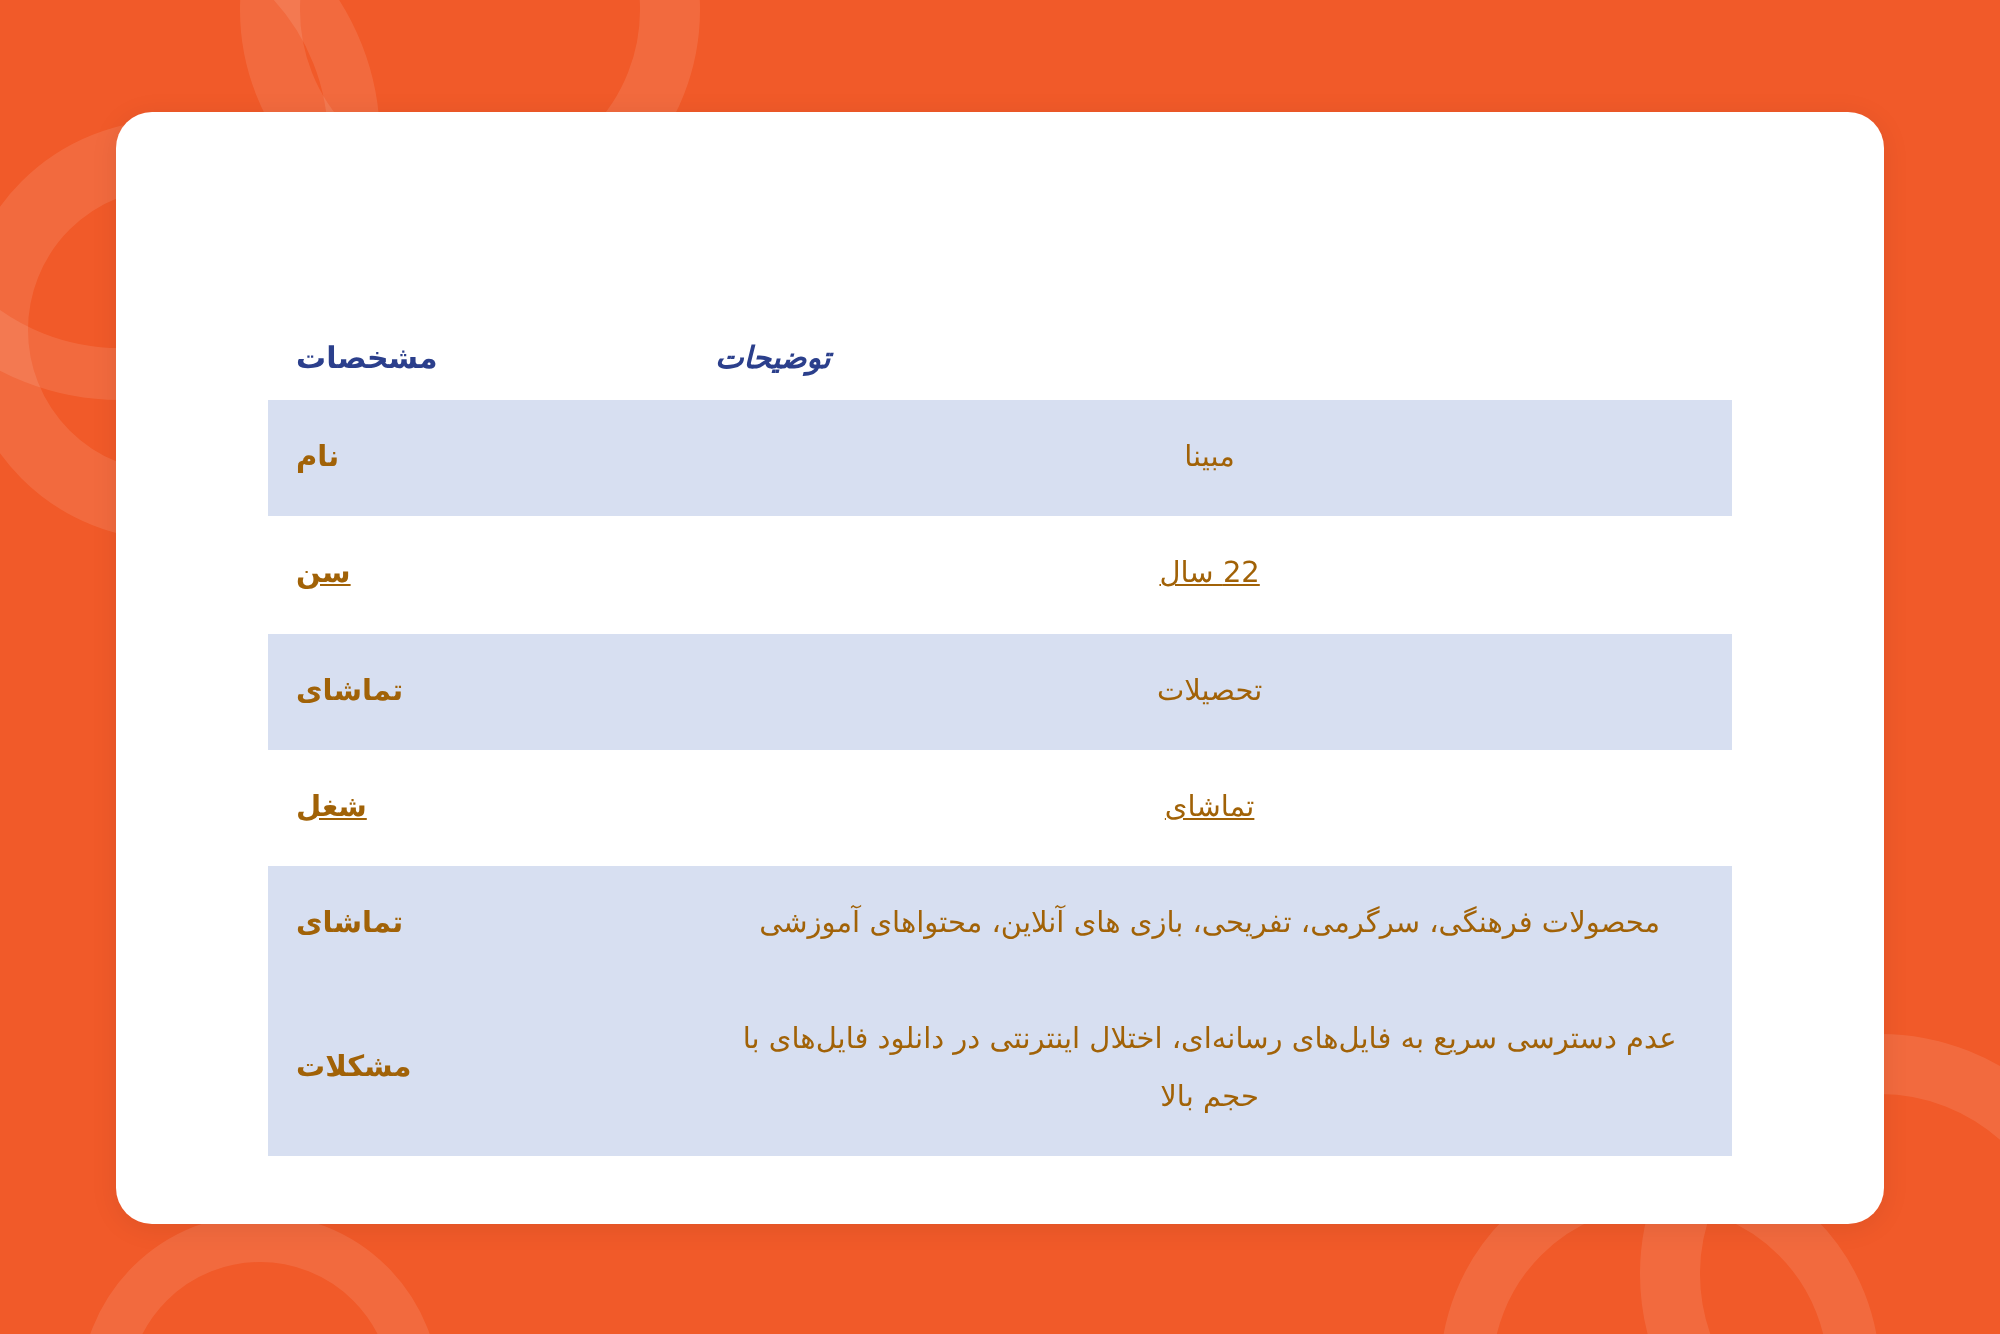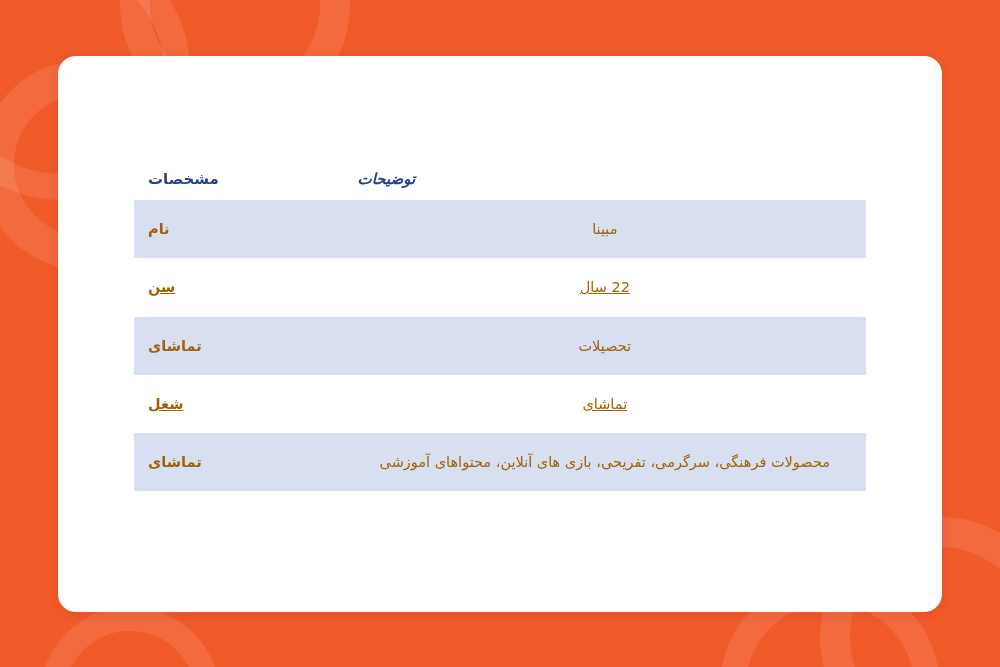--- a/index.html
+++ b/index.html
@@ -132,16 +132,20 @@
           <td class="cell-label">تماشای</td>
         </tr>
         <tr class="row-plain">
           <td class="cell-value">تماشای</td>
           <td class="cell-label">شغل</td>
         </tr>
         <tr class="row-alt">
           <td class="cell-value">محصولات فرهنگی، سرگرمی، تفریحی، بازی های آنلاین، محتواهای آموزشی</td>
           <td class="cell-label">تماشای</td>
         </tr>
+        <tr class="row-alt">
+          <td class="cell-value">عدم دسترسی سریع به فایل‌های رسانه‌ای، اختلال اینترنتی در دانلود فایل‌های با حجم بالا</td>
+          <td class="cell-label">مشکلات</td>
+        </tr>
       </tbody>
     </table>
   </div>
 </div>
 
 </body></html>

